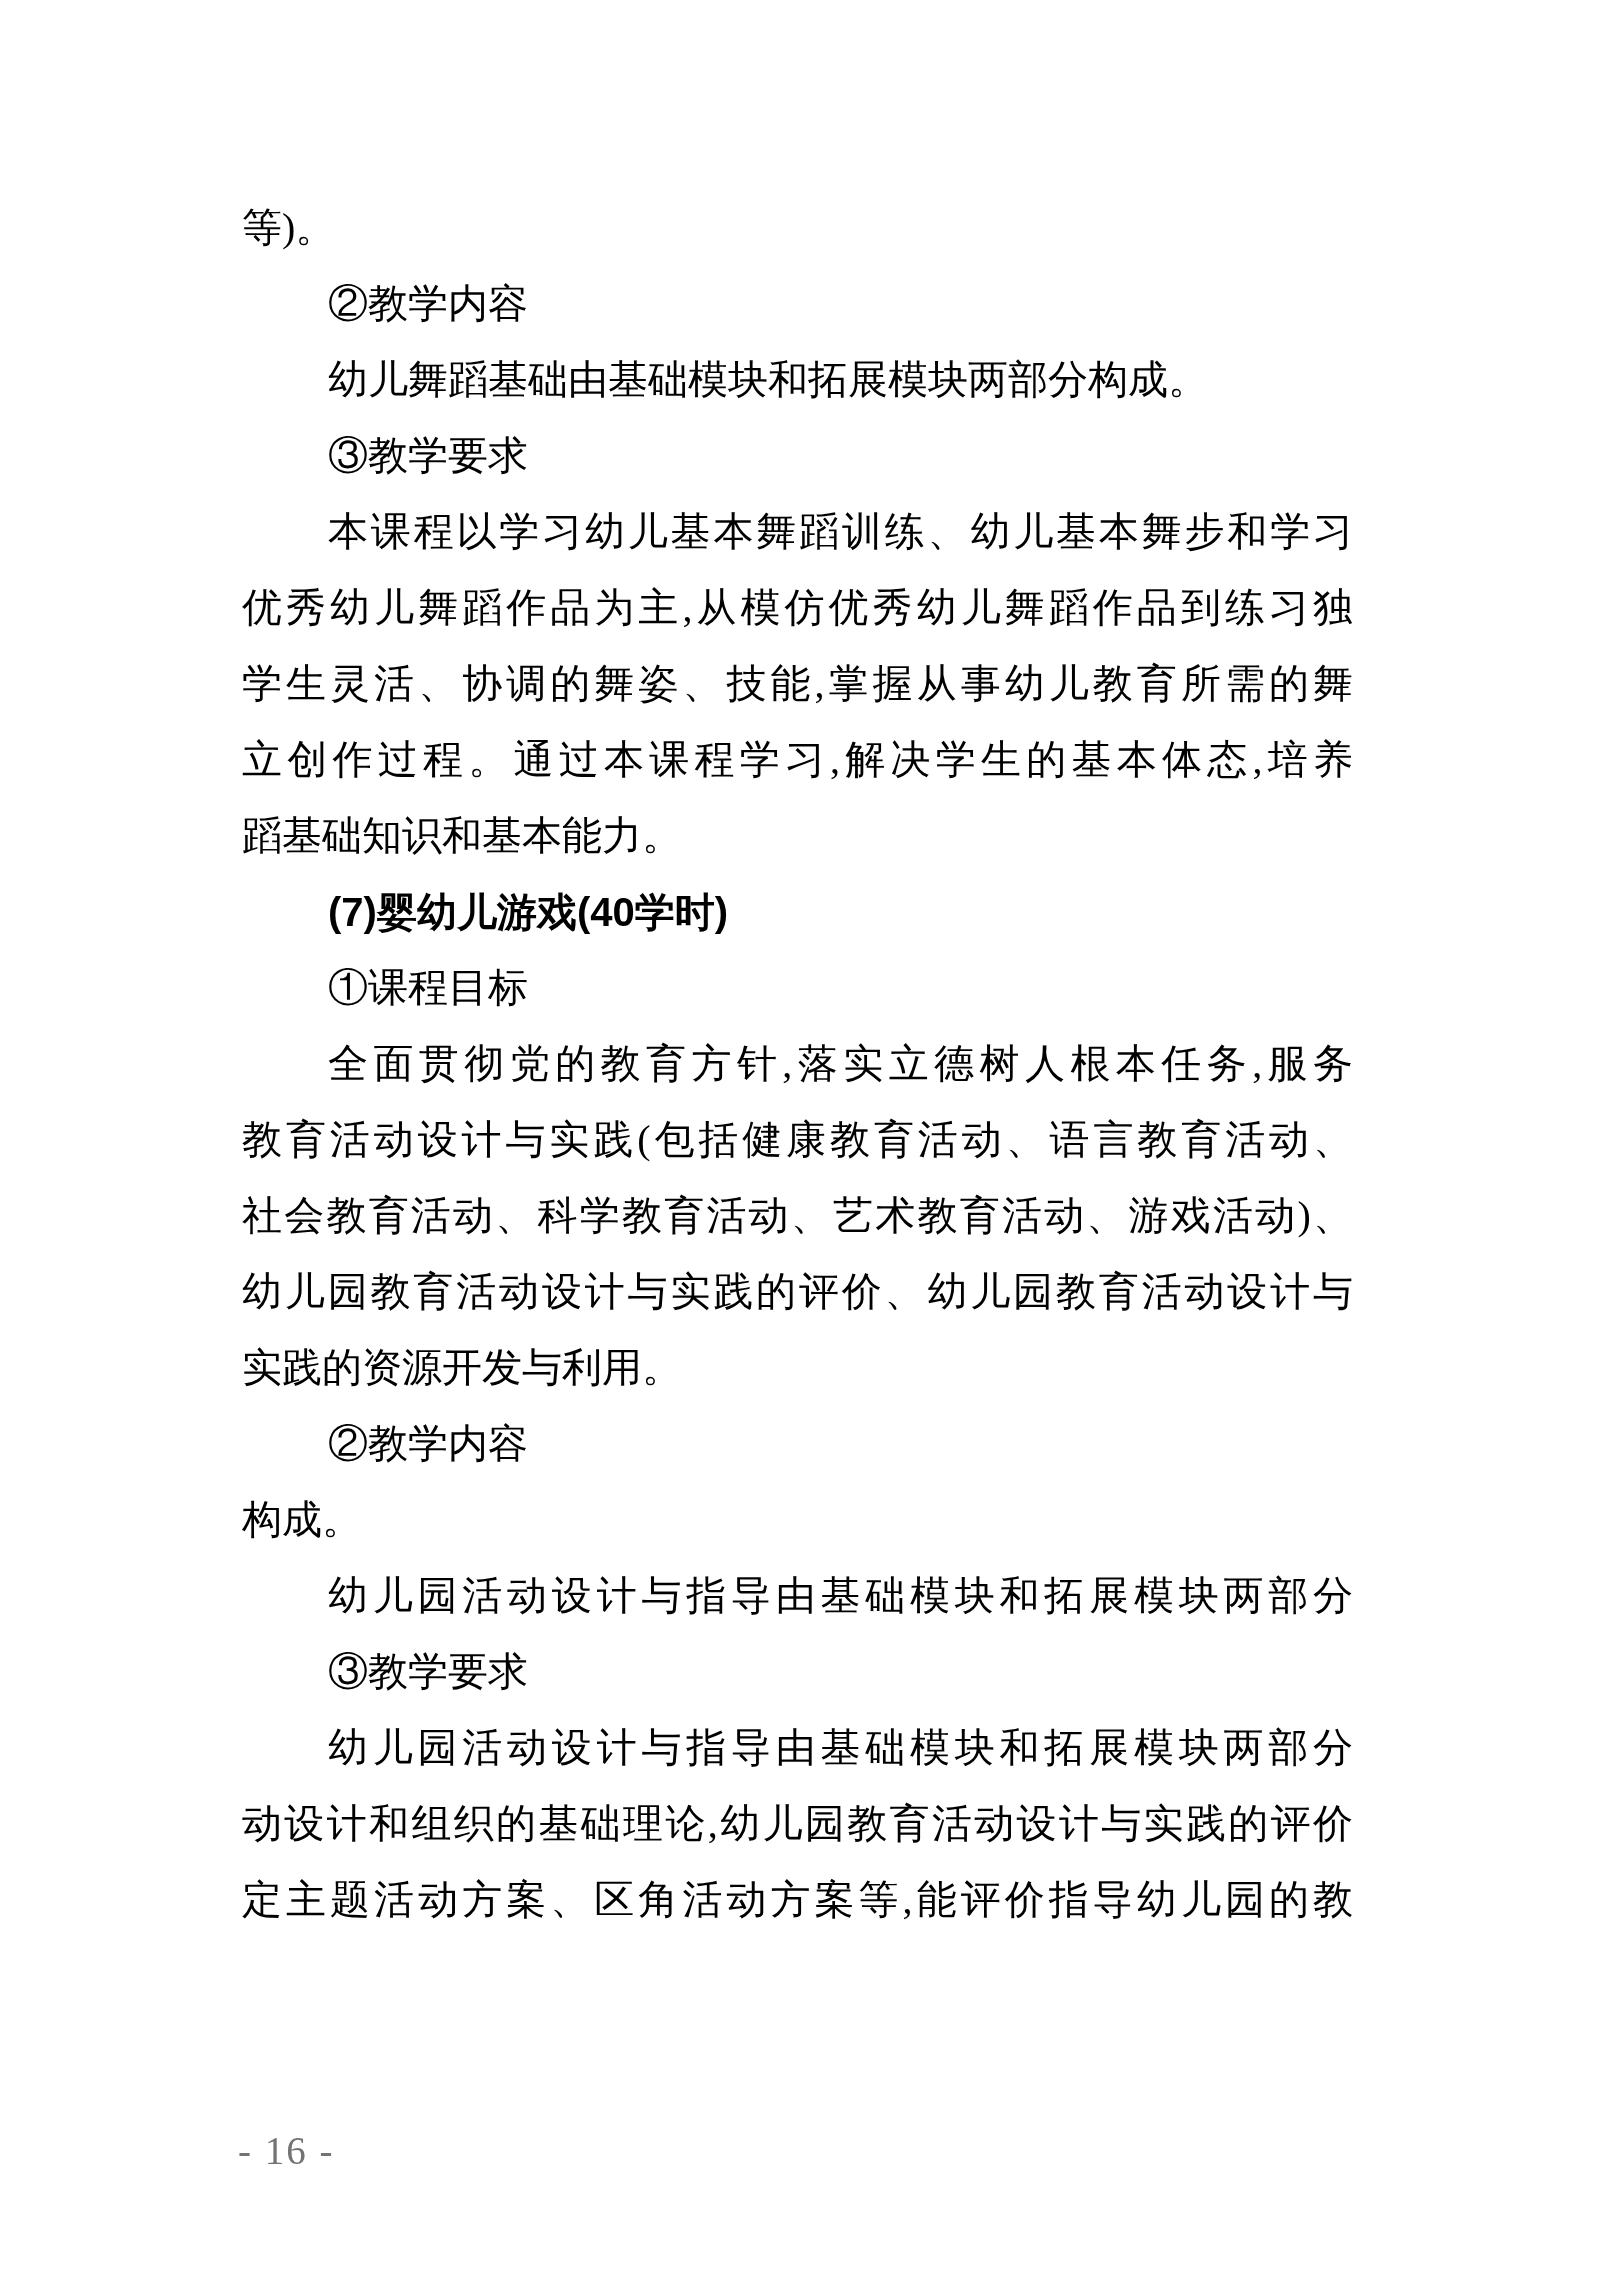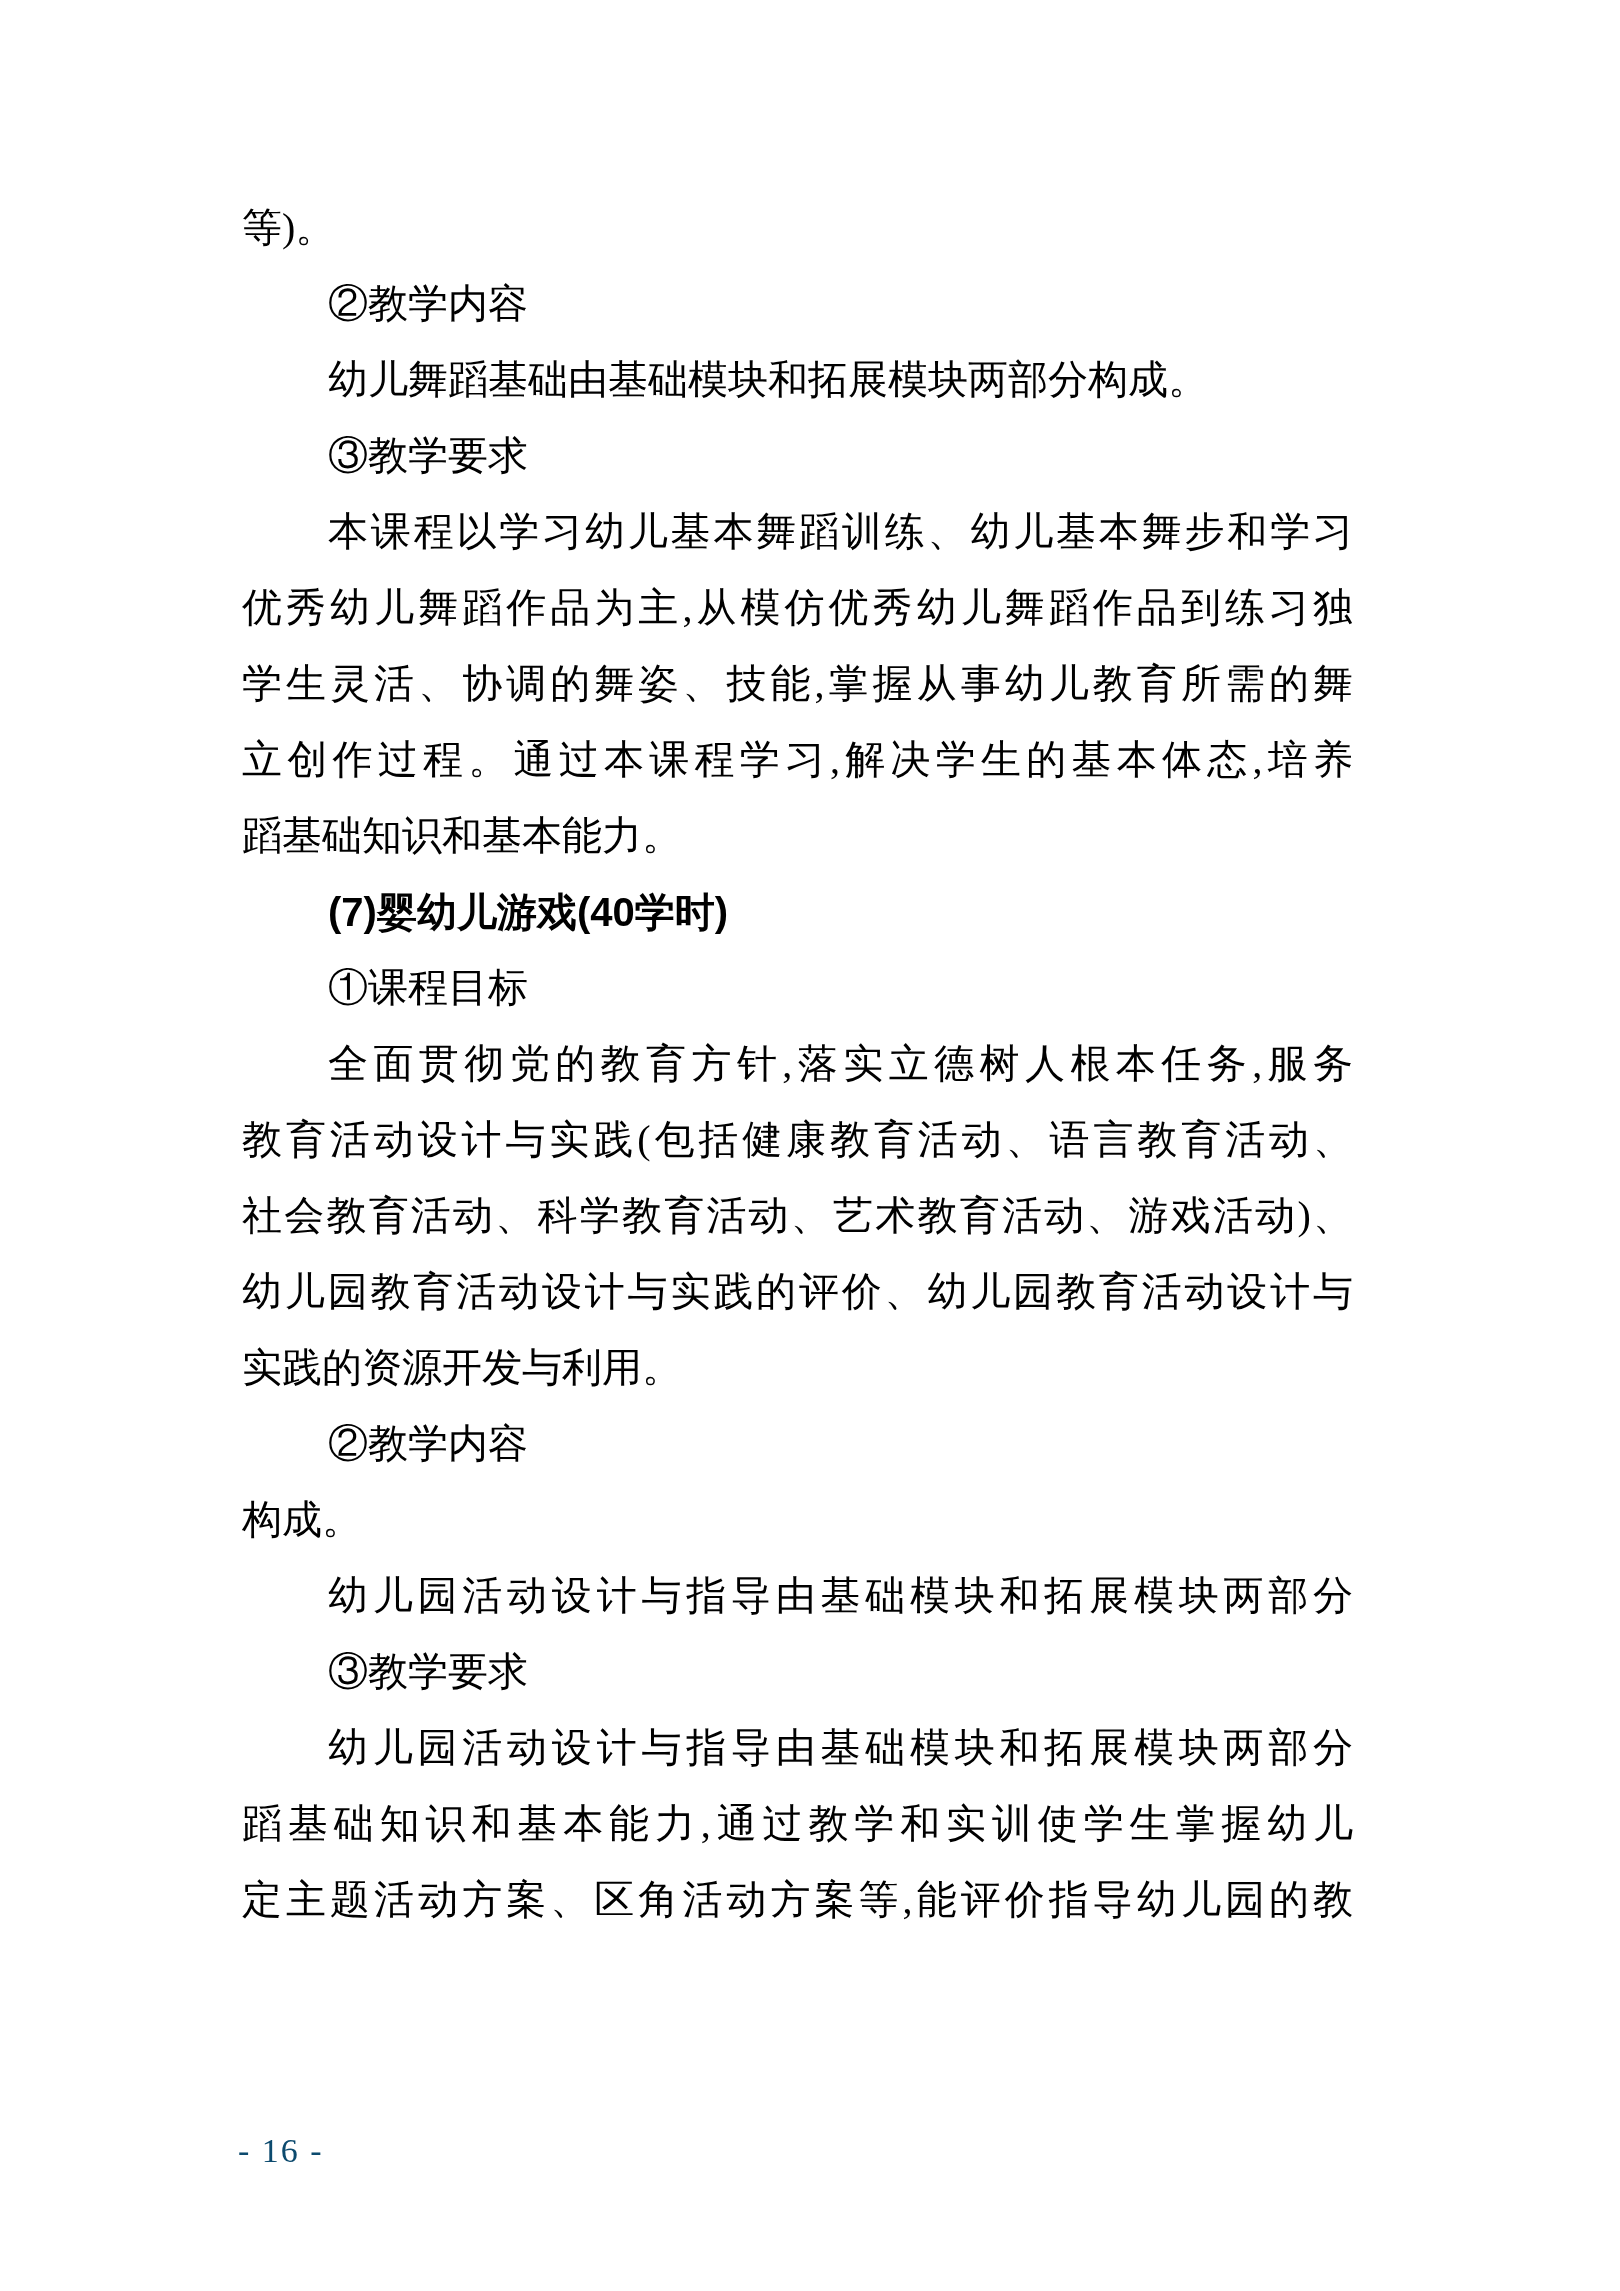--- a/index.html
+++ b/index.html
@@ -40,24 +40,24 @@
   }
   .line.heading {
     font-family: "Liberation Sans", "DejaVu Sans", sans-serif;
     font-weight: 700;
     font-size: 40px;
   }
   .footer {
     position: absolute;
     left: 238px;
     top: 2129px;
-    font-size: 34px;
+    font-size: 39px;
     line-height: 43px;
     letter-spacing: 2px;
-    color: #0c4a6e;
+    color: #737373;
   }
 </style>
 </head>
 <body>
 
 <div class="page">
   <div class="content">
       <div class="line">等)。</div>
       <div class="line indent">②教学内容</div>
       <div class="line indent">幼儿舞蹈基础由基础模块和拓展模块两部分构成。</div>
@@ -72,18 +72,18 @@
       <div class="line justify indent">全面贯彻党的教育方针,落实立德树人根本任务,服务</div>
       <div class="line justify">教育活动设计与实践(包括健康教育活动、语言教育活动、</div>
       <div class="line justify">社会教育活动、科学教育活动、艺术教育活动、游戏活动)、</div>
       <div class="line justify">幼儿园教育活动设计与实践的评价、幼儿园教育活动设计与</div>
       <div class="line">实践的资源开发与利用。</div>
       <div class="line indent">②教学内容</div>
       <div class="line">构成。</div>
       <div class="line justify indent">幼儿园活动设计与指导由基础模块和拓展模块两部分</div>
       <div class="line indent">③教学要求</div>
       <div class="line justify indent">幼儿园活动设计与指导由基础模块和拓展模块两部分</div>
-      <div class="line justify">蹈基础知识和基本能力,通过教学和实训使学生掌握幼儿</div>
+      <div class="line justify">动设计和组织的基础理论,幼儿园教育活动设计与实践的评价</div>
       <div class="line justify">定主题活动方案、区角活动方案等,能评价指导幼儿园的教</div>
     </div>
   <div class="footer">- 16 -</div>
 </div>
 
 
 </body></html>

